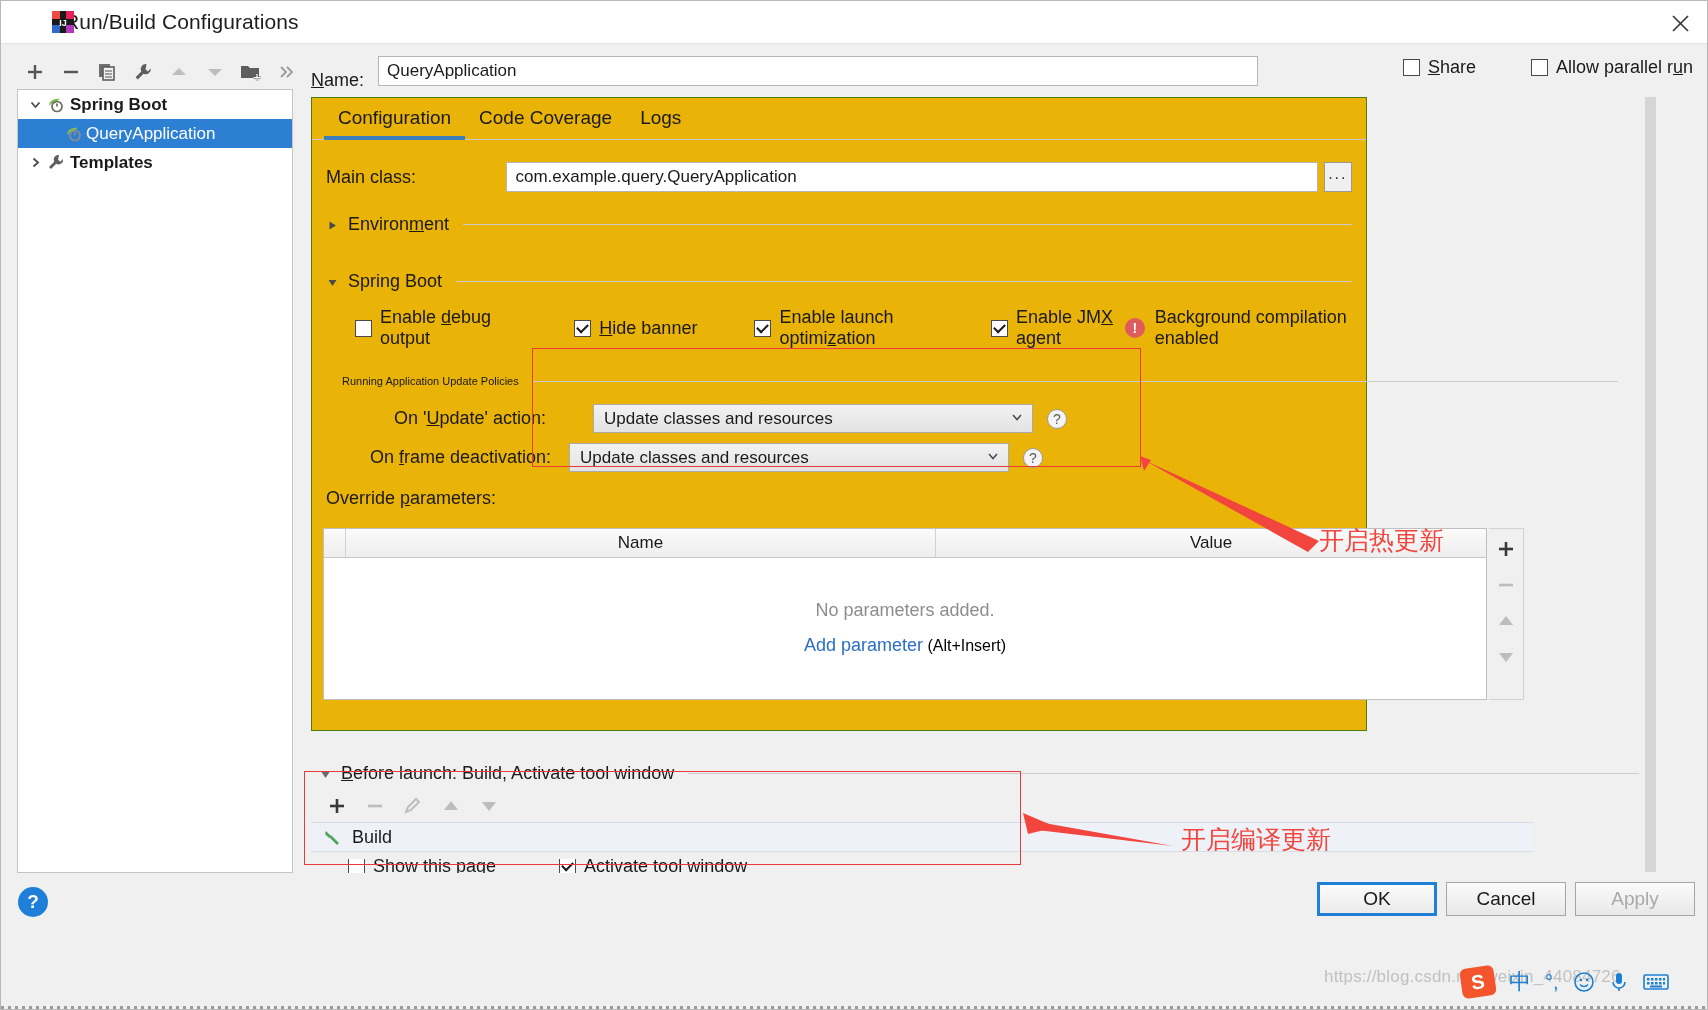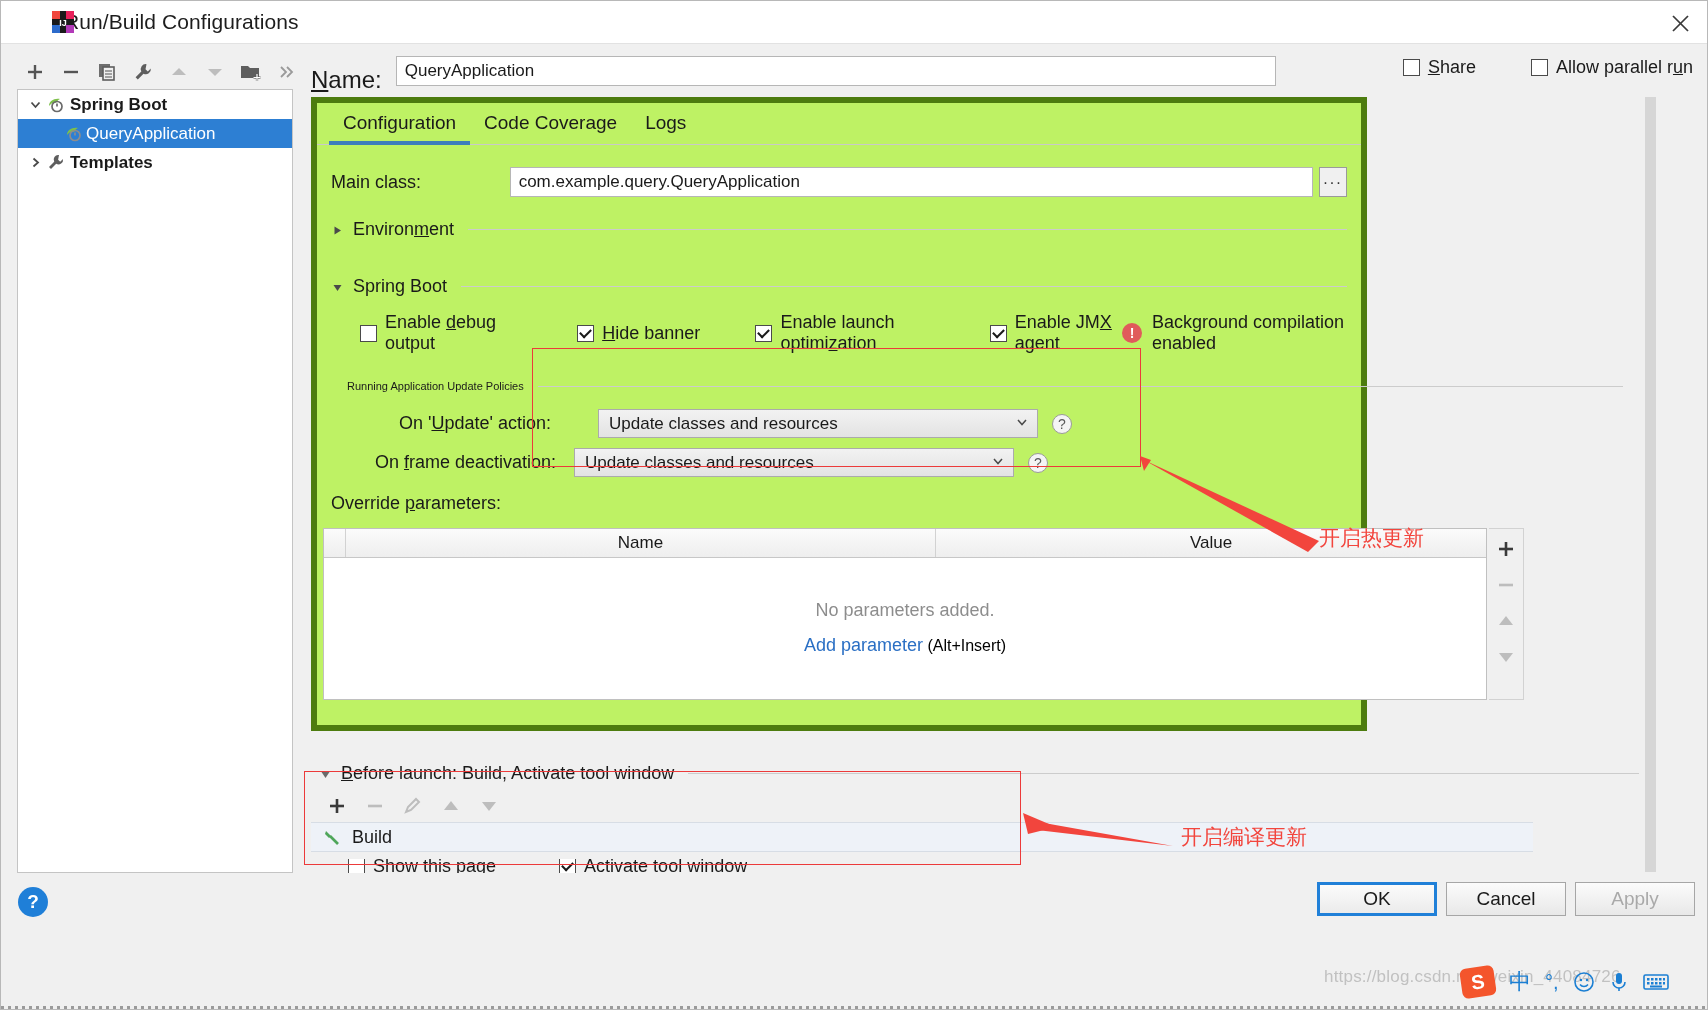--- a/index.html
+++ b/index.html
@@ -67,21 +67,21 @@
   }
   .tree-label { font-weight: bold; }
   .tree-label.plain { font-weight: normal; }
   .leaf-icon { margin-left: 40px; }
 
   
   .name-row {
     position: absolute; left: 310px; top: 52px; height: 36px;
     display: flex; align-items: center;
   }
-  .name-label { font-size: 24px; margin-top: 18px; }
+  .name-label { font-size: 18px; margin-top: 18px; }
   .name-input {
     margin-left: 14px; width: 880px; height: 30px;
     background: #ffffff; border: 1px solid #b6b6b6;
     font-size: 17px; padding: 0 8px; color: #1a1a1a;
     font-family: "Liberation Sans", sans-serif;
   }
   .topright-checks {
     position: absolute; right: 14px; top: 56px;
     display: flex; align-items: center; gap: 26px; font-size: 18px;
   }
@@ -95,22 +95,22 @@
     width: 9px; height: 5px;
     border-left: 2px solid #1a1a1a; border-bottom: 2px solid #1a1a1a;
     transform: rotate(-45deg) translate(1px,-1px);
   }
   .u { text-decoration: underline; }
 
   
   .panel {
     position: absolute; left: 310px; top: 96px;
     width: 1056px; height: 634px;
-    background: #bef264;
-    border: 6px solid #4d7c0f;
+    background: #eab308;
+    border: 1px solid #4d7c0f;
   }
   .tabs {
     display: flex; align-items: flex-end; height: 42px;
     border-bottom: 1px solid #c9c9c9; padding-left: 12px;
   }
   .tab {
     padding: 6px 14px 10px 14px; font-size: 19px; cursor: pointer; color: #1a1a1a;
     position: relative;
   }
   .tab.active::after {
@@ -257,21 +257,21 @@
     cursor: pointer; color: #1a1a1a;
   }
   .btn.default { border: 3px solid #2080d8; background: linear-gradient(#fbfbfb,#ebebeb); }
   .btn.disabled { color: #a9a9a9; }
 
   
   .anno-box {
     position: absolute; border: 1.5px solid #ec3a3a; pointer-events: none;
   }
   .anno-text {
-    position: absolute; color: #f2453d; font-size: 21px;
+    position: absolute; color: #f2453d; font-size: 25px;
     font-family: Liberation Mono, monospace; white-space: nowrap; pointer-events: none;
   }
   svg.overlay { position: absolute; left:0; top:0; pointer-events: none; }
 
   
   .watermark {
     position: absolute; left: 1323px; top: 966px;
     font-size: 17px; color: #b9b9b9; opacity: .85;
     font-family: "Liberation Sans", sans-serif; white-space: nowrap;
     letter-spacing: .2px;

